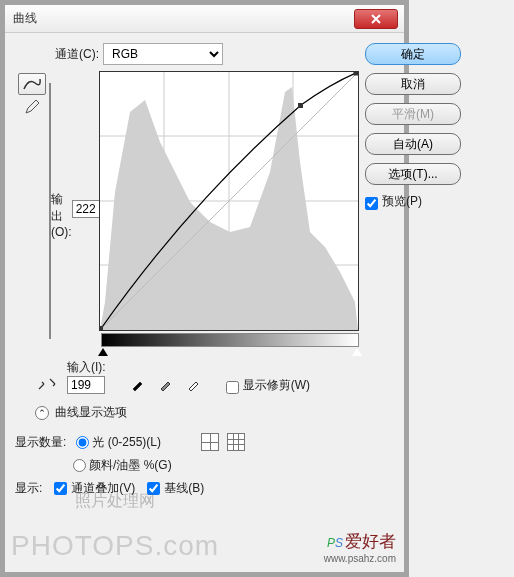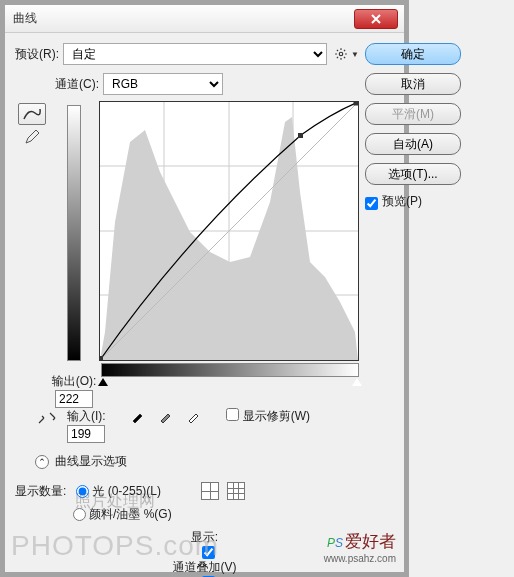--- a/index.html
+++ b/index.html
@@ -23,62 +23,62 @@
 .checkbox-row input { margin-right: 4px; }
 
 .channel-row { margin-left: 40px; margin-bottom: 6px; }
 .channel-select { width: 120px; margin-left: 4px; }
 
 .curve-area { display: flex; }
 .tool-col { width: 34px; display: flex; flex-direction: column; align-items: center; padding-top: 2px; }
 .tool-box { width: 28px; height: 22px; border: 1px solid #777; border-radius: 2px; background: linear-gradient(#fafafa,#e8e8e8); display: flex; align-items: center; justify-content: center; margin-bottom: 4px; }
 .pencil { width: 16px; height: 16px; }
 
-.output-col { width: 50px; display: flex; flex-direction: column; align-items: center; }
+.output-col { width: 50px; display: flex; flex-direction: row; align-items: center; }
 .vgrad { width: 14px; height: 256px; background: linear-gradient(#fff,#000); border: 1px solid #888; margin-top: 4px; }
 .output-lbl { margin-top: 12px; }
 .num-input { width: 38px; height: 18px; border: 1px solid #888; text-align: left; padding: 0 3px; background: #fff; }
 
 .graph-wrap { position: relative; }
 .graph { width: 260px; height: 260px; border: 1px solid #333; background: #fff; position: relative; }
 .grid line { stroke: #ccc; stroke-width: 1; }
 .hist { fill: #d0d0d0; }
 .curve { fill: none; stroke: #000; stroke-width: 1.2; }
 .diag { stroke: #bbb; stroke-width: 1; }
 .pt { fill: #333; }
 
 .hgrad-row { display: flex; align-items: center; margin-top: 2px; }
 .hgrad { width: 258px; height: 14px; background: linear-gradient(to right,#000,#fff); border: 1px solid #888; margin-left: 2px; position: relative; }
 .tri { position: absolute; width: 0; height: 0; border-left: 5px solid transparent; border-right: 5px solid transparent; }
 .tri.black { border-bottom: 8px solid #000; left: -4px; bottom: -10px; }
 .tri.white { border-bottom: 8px solid #fff; right: -4px; bottom: -10px;  }
 .tri.white::after{content:'';position:absolute;left:-5px;top:0;border-left:5px solid transparent;border-right:5px solid transparent;border-bottom:8px solid #888;z-index:-1}
 
-.input-row { display: flex; align-items: flex-start; margin-top: 0; margin-left: 20px; }
+.input-row { display: flex; align-items: flex-end; margin-top: 12px; margin-left: 20px; }
 .hand-ico { width: 24px; height: 20px; margin-right: 8px; display:inline-flex;align-items:center;justify-content:center;}
 .input-grp { margin-right: 14px; }
 .eyedrops { display: flex; gap: 10px; margin: 0 10px; }
 .eyed { width: 18px; height: 18px; }
 
 .options-toggle { display: flex; align-items: center; margin: 10px 0 6px 20px; }
 .circ { width: 14px; height: 14px; border: 1px solid #777; border-radius: 50%; background: #fff; display: inline-flex; align-items: center; justify-content: center; margin-right: 6px; font-size: 9px; }
 
 .bottom { padding: 0 10px 6px 10px; }
 .amt-row { display: flex; align-items: center; margin-bottom: 6px; }
 .radio { margin: 0 3px 0 10px; }
 .grid-ico { width: 18px; height: 18px; border: 1px solid #777; margin-left: 8px; display: inline-block; background:
   linear-gradient(#777,#777) 50% 0/1px 100% no-repeat,
   linear-gradient(#777,#777) 0 50%/100% 1px no-repeat, #fff; }
 .grid-ico.fine { background:
   linear-gradient(#777,#777) 33% 0/1px 100% no-repeat,
   linear-gradient(#777,#777) 66% 0/1px 100% no-repeat,
   linear-gradient(#777,#777) 0 33%/100% 1px no-repeat,
   linear-gradient(#777,#777) 0 66%/100% 1px no-repeat, #fff; }
 
-.show-row { display: flex; align-items: center; flex-wrap: wrap; flex-direction: column; }
+.show-row { display: flex; align-items: center; flex-wrap: wrap; }
 .cb { margin: 0 4px 0 12px; }
 
 .watermark { position: absolute; left: 6px; bottom: 10px; font-size: 28px; color: rgba(180,180,180,0.6); font-family: Arial; letter-spacing: 1px; pointer-events: none; }
 .watermark2 { position: absolute; left: 70px; bottom: 60px; font-size: 16px; color: rgba(100,100,100,0.4); pointer-events: none; }
 .logo { position: absolute; right: 8px; bottom: 8px; text-align: right; pointer-events:none;}
 .logo .ps { font-size: 22px; font-weight: normal; }
 .logo .p { color: #2aa84a; font-style: italic;}
 .logo .s { color: #3b7fd1; font-style: italic;}
 .logo .cn { font-size: 17px; color: #7f1d1d; margin-left: 2px; }
 .logo .url { font-size: 10px; color: #666; display: block; }
@@ -92,33 +92,20 @@
     <span class="title">曲线</span>
     <div class="close-btn">
       <svg width="12" height="12" viewBox="0 0 12 12">
           <path d="M2 2 L10 10 M10 2 L2 10" stroke="#fff" stroke-width="2"></path>
         </svg>
     </div>
   </div>
 
   <div class="body">
     <div class="left-col">
-      <div class="row">
-        <span class="lbl">预设(R):</span>
-        <select class="preset-select">
-          <option>自定</option>
-        </select>
-        <span class="gear">
-          <svg width="14" height="14" viewBox="0 0 24 24">
-              <circle cx="12" cy="12" r="3" fill="none" stroke="#333" stroke-width="2"></circle>
-              <path d="M12 2v3M12 19v3M2 12h3M19 12h3M4.9 4.9l2.1 2.1M17 17l2.1 2.1M4.9 19.1l2.1-2.1M17 7l2.1-2.1" stroke="#333" stroke-width="2"></path>
-            </svg>
-        </span>
-          <span class="menu-tri">▼</span>
-      </div>
 
       <div class="row channel-row">
         <span class="lbl">通道(C):</span>
         <select class="channel-select">
           <option>RGB</option>
         </select>
       </div>
 
       <div class="curve-area">
         <div class="tool-col">

